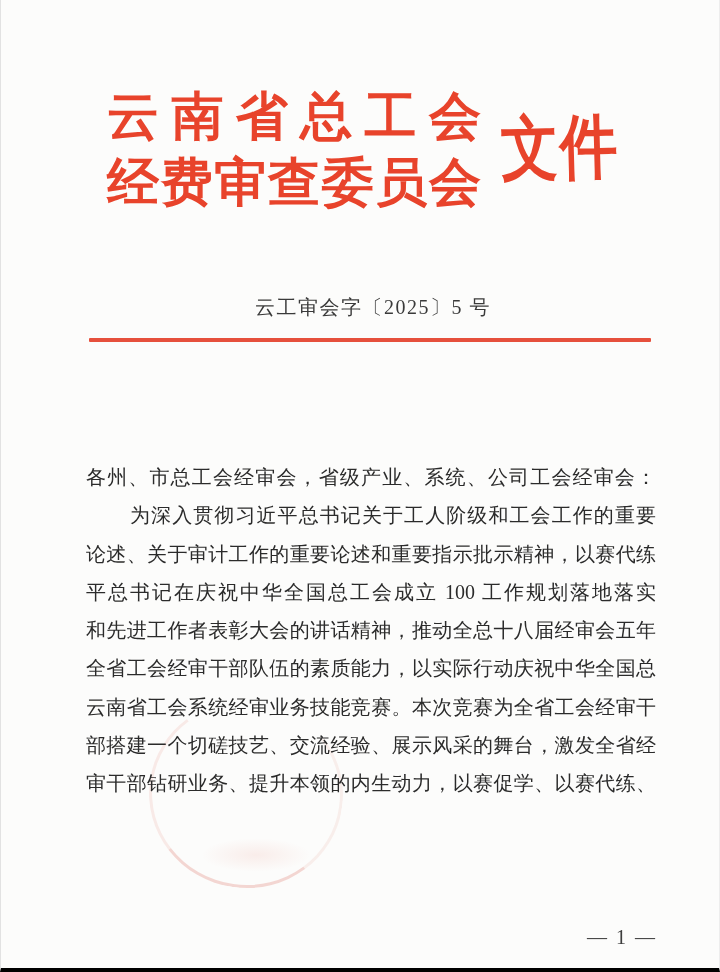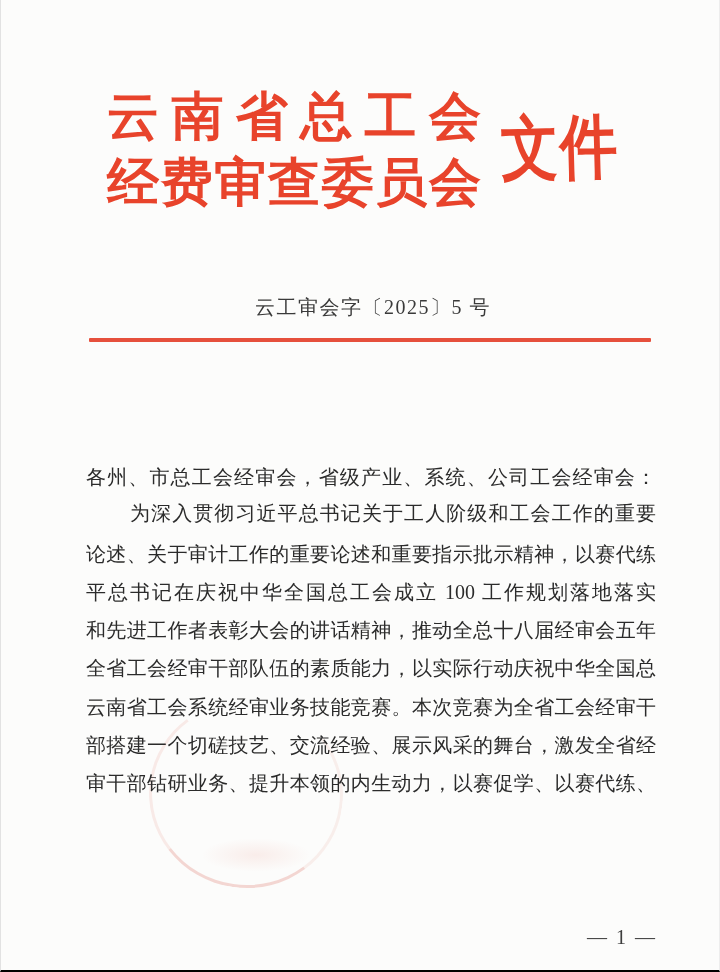--- a/index.html
+++ b/index.html
@@ -5,21 +5,21 @@
   html,body{margin:0;padding:0;background:#888;}
   .page{
     position:relative;
     width:720px;height:972px;
     background:#fcfcfb;
     overflow:hidden;
     font-family:"Liberation Serif","DejaVu Serif",serif;
     box-sizing:border-box;
     border-left:1px solid #e2e2e2;
     border-right:1px solid #ededed;
-    border-bottom:2px solid #000000;
+    border-bottom:4px solid #000000;
   }
   
   .org-name{
     position:absolute;left:106px;top:84px;width:374px;
     color:#e8432b;
     font-weight:bold;
     font-size:52px;
     line-height:66px;
     text-align:justify;
   }
@@ -68,21 +68,21 @@
     color:#2b2b2b;
     font-size:20px;
   }
   .body-line{
     height:38.3px;
     line-height:38.3px;
     text-align:justify;
     text-align-last:justify;
     white-space:nowrap;
   }
-  .body-line.indent{padding-left:44px;font-family:Liberation Mono, monospace;}
+  .body-line.indent{padding-left:44px;}
   
   .page-number{
     position:absolute;right:62px;top:926px;
     font-size:20px;
     letter-spacing:2px;
     color:#3d3d3d;
     white-space:nowrap;
   }
   
   .stamp-bleed{

